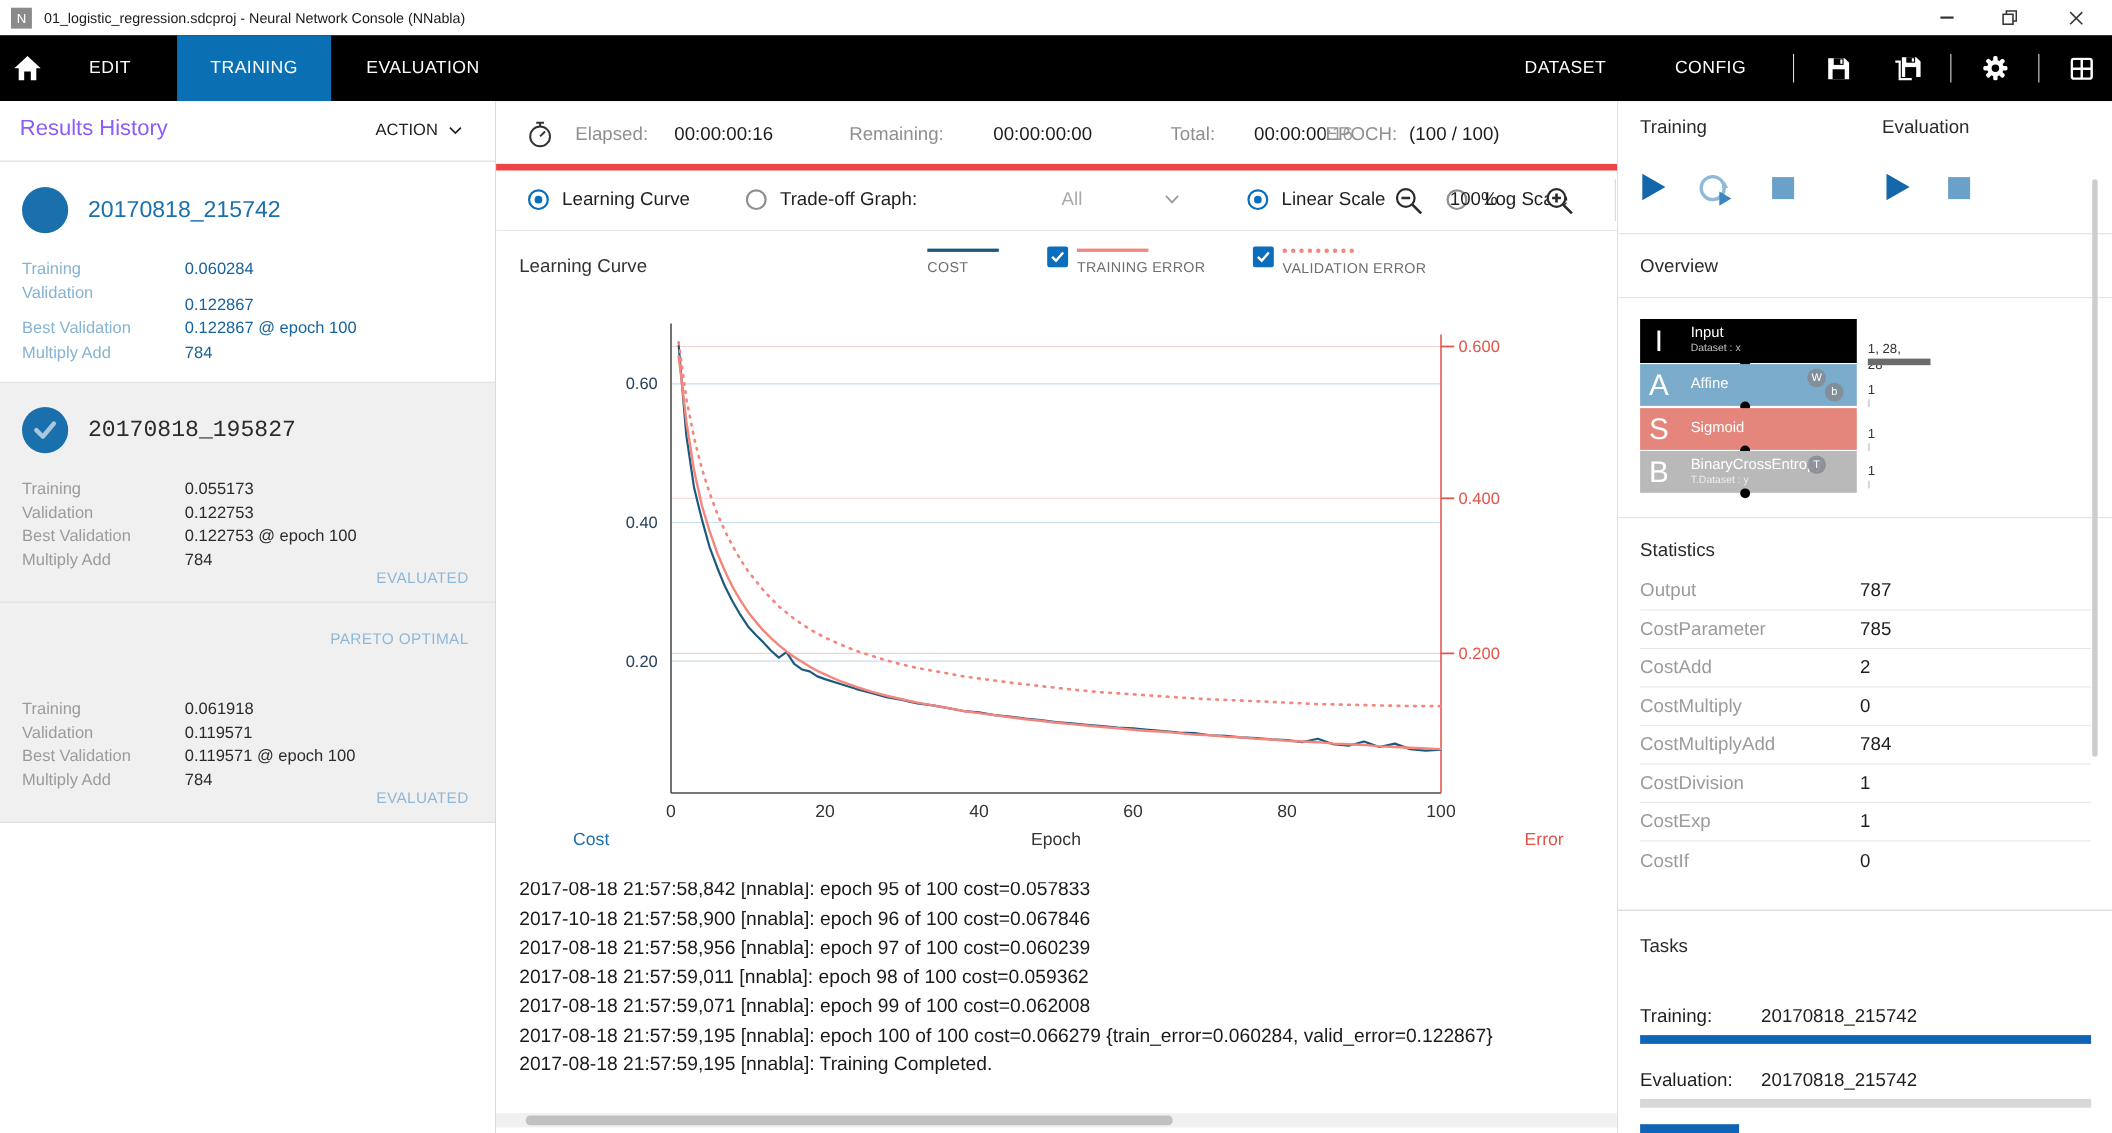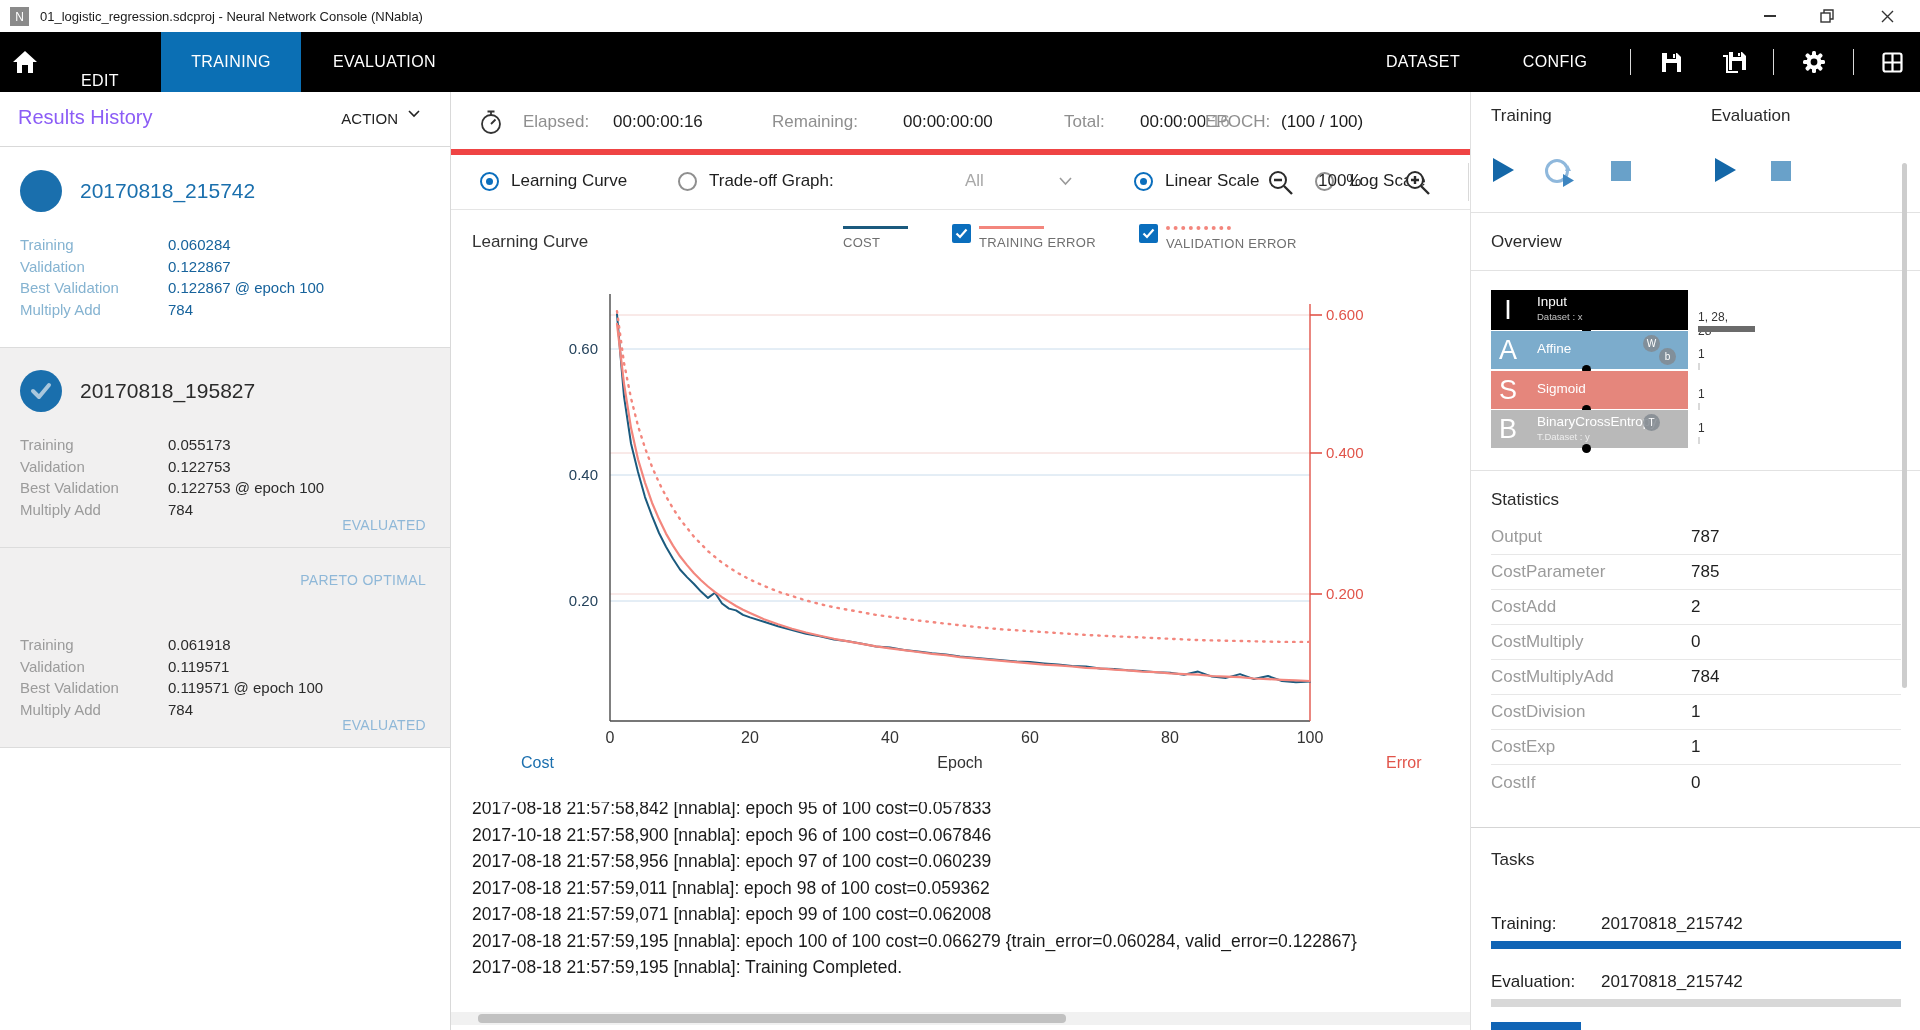--- a/index.html
+++ b/index.html
@@ -19,21 +19,21 @@
   .navbar{left:0;top:32px;width:1920px;height:60px;background:#000;}
   .nav-tab{position:absolute;top:0;height:60px;display:flex;align-items:center;justify-content:center;
     color:#fff;font-size:16px;letter-spacing:.4px;cursor:pointer;}
   .nav-tab.active{background:#0b6fb4;}
   .nav-sep{position:absolute;top:17px;width:1px;height:26px;background:rgba(255,255,255,.85);}
 
   
   .sidebar{left:0;top:92px;width:451px;height:938px;background:#fff;border-right:1px solid #d9d9d9;}
   .sb-header{position:absolute;left:0;top:0;width:100%;height:55px;border-bottom:1px solid #d9d9d9;background:#fff;}
   .sb-title{position:absolute;left:18px;top:14px;font-size:20px;color:#8b5cf6;}
-  .sb-action{position:absolute;right:30px;top:18px;font-size:15px;color:#222;display:flex;gap:10px;cursor:pointer;}
+  .sb-action{position:absolute;right:30px;top:18px;font-size:15px;color:#222;display:flex;align-items:center;gap:10px;cursor:pointer;}
   .entry{position:absolute;left:0;width:100%;height:200px;background:#fff;border-bottom:1px solid #dcdcdc;}
   .entry.alt{background:#f1f0f0;}
   .entry-head{position:absolute;left:20px;top:22px;display:flex;align-items:center;gap:18px;}
   .e-circle{width:42px;height:42px;border-radius:50%;background:#1a6fad;display:flex;align-items:center;justify-content:center;}
   .e-title{font-size:21px;}
   .entry .rows{position:absolute;left:20px;top:86px;width:390px;}
   .erow{display:flex;font-size:15px;line-height:21.5px;}
   .elabel{width:148px;}
   .badge{position:absolute;font-size:14px;color:#8fb8d8;letter-spacing:.3px;}
   .badge.bottom{right:24px;bottom:14px;}
@@ -125,21 +125,21 @@
     </div>
   </div>
 
   <div class="abs navbar">
     <div class="abs" style="left:12px;top:18px">
       <svg width="26" height="24">
         <path d="M13 1 L1 12 H5 V23 H10 V15 H16 V23 H21 V12 H25 Z" fill="#fff"></path>
       </svg>
     </div>
     <div id="nav-tabs">
-        <div class="nav-tab" style="left: 40px; width: 120px; margin-top: 19px;">EDIT</div>
+        <div class="nav-tab" style="left: 40px; width: 120px;">EDIT</div>
         <div class="nav-tab active" style="left: 161px; width: 140px;">TRAINING</div>
         <div class="nav-tab" style="left: 301px; width: 167px;">EVALUATION</div>
       </div>
     <div id="nav-right-tabs">
         <div class="nav-tab" style="left: 1368px; width: 110px;">DATASET</div>
         <div class="nav-tab" style="left: 1505px; width: 100px;">CONFIG</div>
       </div>
     <div class="nav-sep" style="left:1630px"></div>
     <div class="abs" style="left:1660px;top:19px">
       <svg width="23" height="23">
@@ -196,40 +196,40 @@
             <div class="e-circle"></div>
             <div class="e-title" style="color: rgb(26, 111, 173);">20170818_215742</div>
           </div>
           <div class="rows">
             <div class="erow">
               <span class="elabel" style="color: rgb(133, 179, 209);">Training</span>
               <span style="color: rgb(23, 99, 156);">0.060284</span>
             </div>
             <div class="erow">
               <span class="elabel" style="color: rgb(133, 179, 209);">Validation</span>
-              <span style="color: rgb(23, 99, 156);">0.122867</span>
+              <span style="color: rgb(23, 99, 156); margin-top: 11px;">0.122867</span>
             </div>
             <div class="erow">
               <span class="elabel" style="color: rgb(133, 179, 209);">Best Validation</span>
               <span style="color: rgb(23, 99, 156);">0.122867 @ epoch 100</span>
             </div>
             <div class="erow">
               <span class="elabel" style="color: rgb(133, 179, 209);">Multiply Add</span>
               <span style="color: rgb(23, 99, 156);">784</span>
             </div>
           </div>
         </div>
         <div class="entry alt" style="top: 256px;">
           <div class="entry-head">
             <div class="e-circle">
               <svg width="22" height="18">
                 <path d="M3 9 L9 15 L19 3" fill="none" stroke="#a9c7dd" stroke-width="4" stroke-linecap="round" stroke-linejoin="round"></path>
               </svg>
             </div>
-            <div class="e-title" style="color: rgb(43, 43, 43);">20170818_195827</div>
+            <div class="e-title" style="color: rgb(43, 43, 43); font-family: Liberation Mono, monospace;">20170818_195827</div>
           </div>
           <div class="rows">
             <div class="erow">
               <span class="elabel" style="color: rgb(155, 155, 155);">Training</span>
               <span style="color: rgb(43, 43, 43);">0.055173</span>
             </div>
             <div class="erow">
               <span class="elabel" style="color: rgb(155, 155, 155);">Validation</span>
               <span style="color: rgb(43, 43, 43);">0.122753</span>
             </div>

